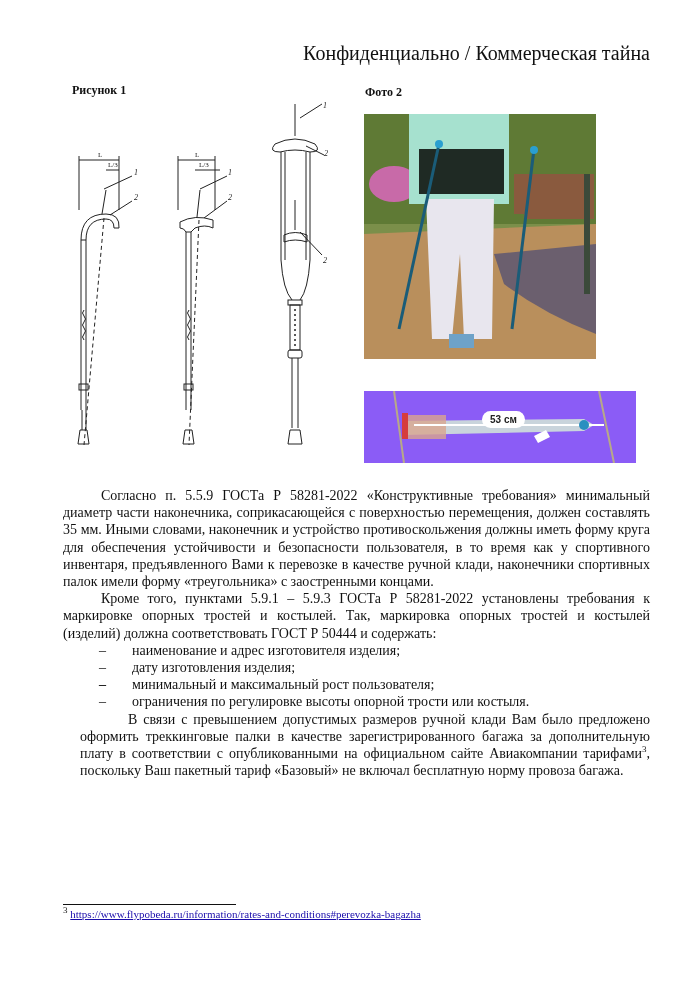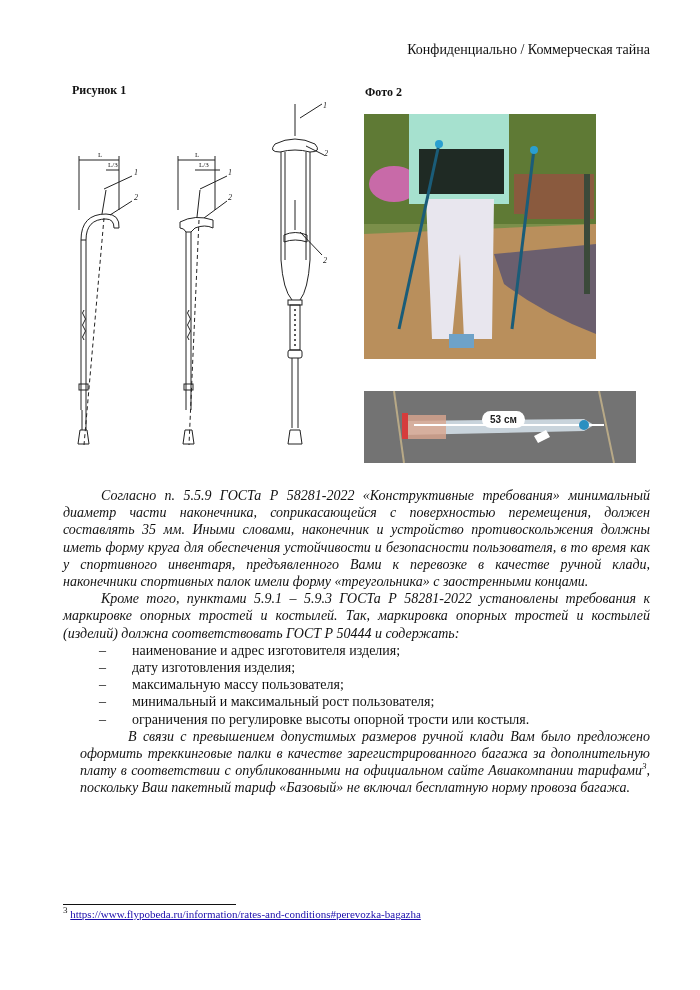--- a/index.html
+++ b/index.html
@@ -1,29 +1,29 @@
 <!DOCTYPE html>
 <html><head>
 <meta charset="utf-8">
 <style>
   html, body { margin: 0; padding: 0; background: #fff; }
   body { width: 700px; height: 990px; position: relative; overflow: hidden;
          font-family: "Liberation Serif", serif; color: #111; }
-  .header { position: absolute; top: 42px; right: 50px; font-size: 14px; }
+  .header { position: absolute; top: 42px; right: 50px; font-size: 20px; }
   .fig-title { position: absolute; font-weight: bold; font-size: 12px; }
   #fig1-title { left: 72px; top: 83px; }
   #fig2-title { left: 365px; top: 85px; }
   .drawing { position: absolute; left: 60px; top: 100px; width: 290px; height: 360px; }
   .photo-walk { position: absolute; left: 364px; top: 114px; width: 232px; height: 245px;
                 overflow: hidden; }
   .photo-poles { position: absolute; left: 364px; top: 391px; width: 272px; height: 72px;
-                 overflow: hidden; background: #737373; }
+                 overflow: hidden; background: #8b5cf6; }
   .body-text { position: absolute; left: 63px; top: 487px; width: 587px; font-size: 14px;
                line-height: 17.2px; text-align: justify; }
-  .body-text p { margin: 0; text-indent: 38px; font-style: italic; }
+  .body-text p { margin: 0; text-indent: 38px; }
   .body-text p.indent2 { text-indent: 48px; margin-left: 17px; }
   .body-text ul { list-style: none; margin: 0; padding: 0; }
   .body-text li { position: relative; padding-left: 69px; text-align: left; }
   .body-text li .dash { position: absolute; left: 36px; }
   sup { font-size: 9px; line-height: 0; }
   .fn-rule { position: absolute; left: 63px; top: 904px; width: 173px; border-top: 1px solid #111; }
   .footnote { position: absolute; left: 63px; top: 908px; font-size: 11px; }
   .footnote a { color: #1a0dab; text-decoration: underline; }
   .photo-label { position: absolute; left: 118px; top: 20px; background: #fff; border-radius: 12px;
                  font-family: "Liberation Sans", sans-serif; font-weight: bold; font-size: 10px;
@@ -153,21 +153,21 @@
   </svg>
   <span class="photo-label">53 см</span>
 </div>
 
 <div class="body-text">
   <p>Согласно п. 5.5.9 ГОСТа Р 58281-2022 «Конструктивные требования» минимальный диаметр части наконечника, соприкасающейся с поверхностью перемещения, должен составлять 35 мм. Иными словами, наконечник и устройство противоскольжения должны иметь форму круга для обеспечения устойчивости и безопасности пользователя, в то время как у спортивного инвентаря, предъявленного Вами к перевозке в качестве ручной клади, наконечники спортивных палок имели форму «треугольника» с заостренными концами.</p>
   <p>Кроме того, пунктами 5.9.1 – 5.9.3 ГОСТа Р 58281-2022 установлены требования к маркировке опорных тростей и костылей. Так, маркировка опорных тростей и костылей (изделий) должна соответствовать ГОСТ Р 50444 и содержать:</p>
   <ul>
     <li><span class="dash">–</span><span>наименование и адрес изготовителя изделия;</span></li>
     <li><span class="dash">–</span><span>дату изготовления изделия;</span></li>
-    <li><span class="dash">–</span><span>максимальную массу пользователя;</span></li>
+    <li><span class="dash">–</span></li>
     <li><span class="dash">–</span><span>минимальный и максимальный рост пользователя;</span></li>
     <li><span class="dash">–</span><span>ограничения по регулировке высоты опорной трости или костыля.</span></li>
   </ul>
   <p class="indent2"><span>В связи с превышением допустимых размеров ручной клади Вам было предложено оформить треккинговые палки в качестве зарегистрированного багажа за дополнительную плату в соответствии с опубликованными на официальном сайте Авиакомпании тарифами</span><sup>3</sup><span>, поскольку Ваш пакетный тариф «Базовый» не включал бесплатную норму провоза багажа.</span></p>
 </div>
 
 <div class="fn-rule"></div>
 <div class="footnote">
   <sup>3</sup>
   <a href="#">https://www.flypobeda.ru/information/rates-and-conditions#perevozka-bagazha</a>

